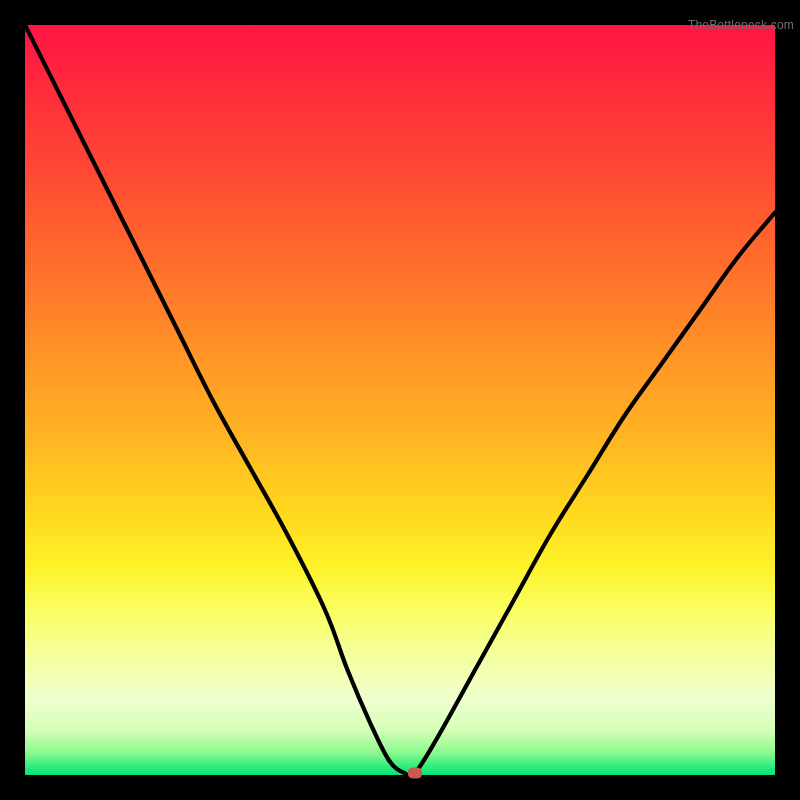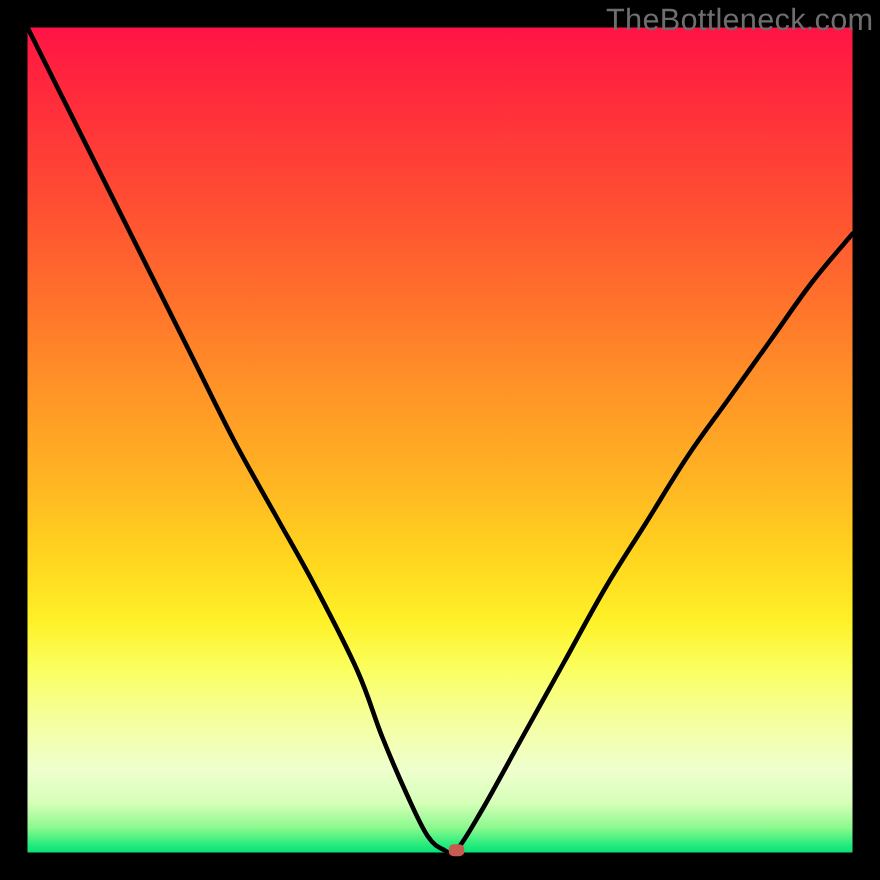--- a/index.html
+++ b/index.html
@@ -38,24 +38,24 @@
       #f5ff9e 84%,
       #eeffce 90%,
       #d6ffb8 94%,
       #8cf98e 97%,
       #28ec7b 99%,
       #08e27a 100%
     );
   }
   .watermark {
     position: absolute;
-    top: 2px;
+    top: 18px;
     right: 6px;
     color: #6e6e6e;
-    font-size: 28px;
+    font-size: 12px;
     font-weight: 500;
     letter-spacing: 0.2px;
     user-select: none;
   }
   svg.curve {
     position: absolute;
     left: 0;
     top: 0;
     width: 750px;
     height: 750px;

